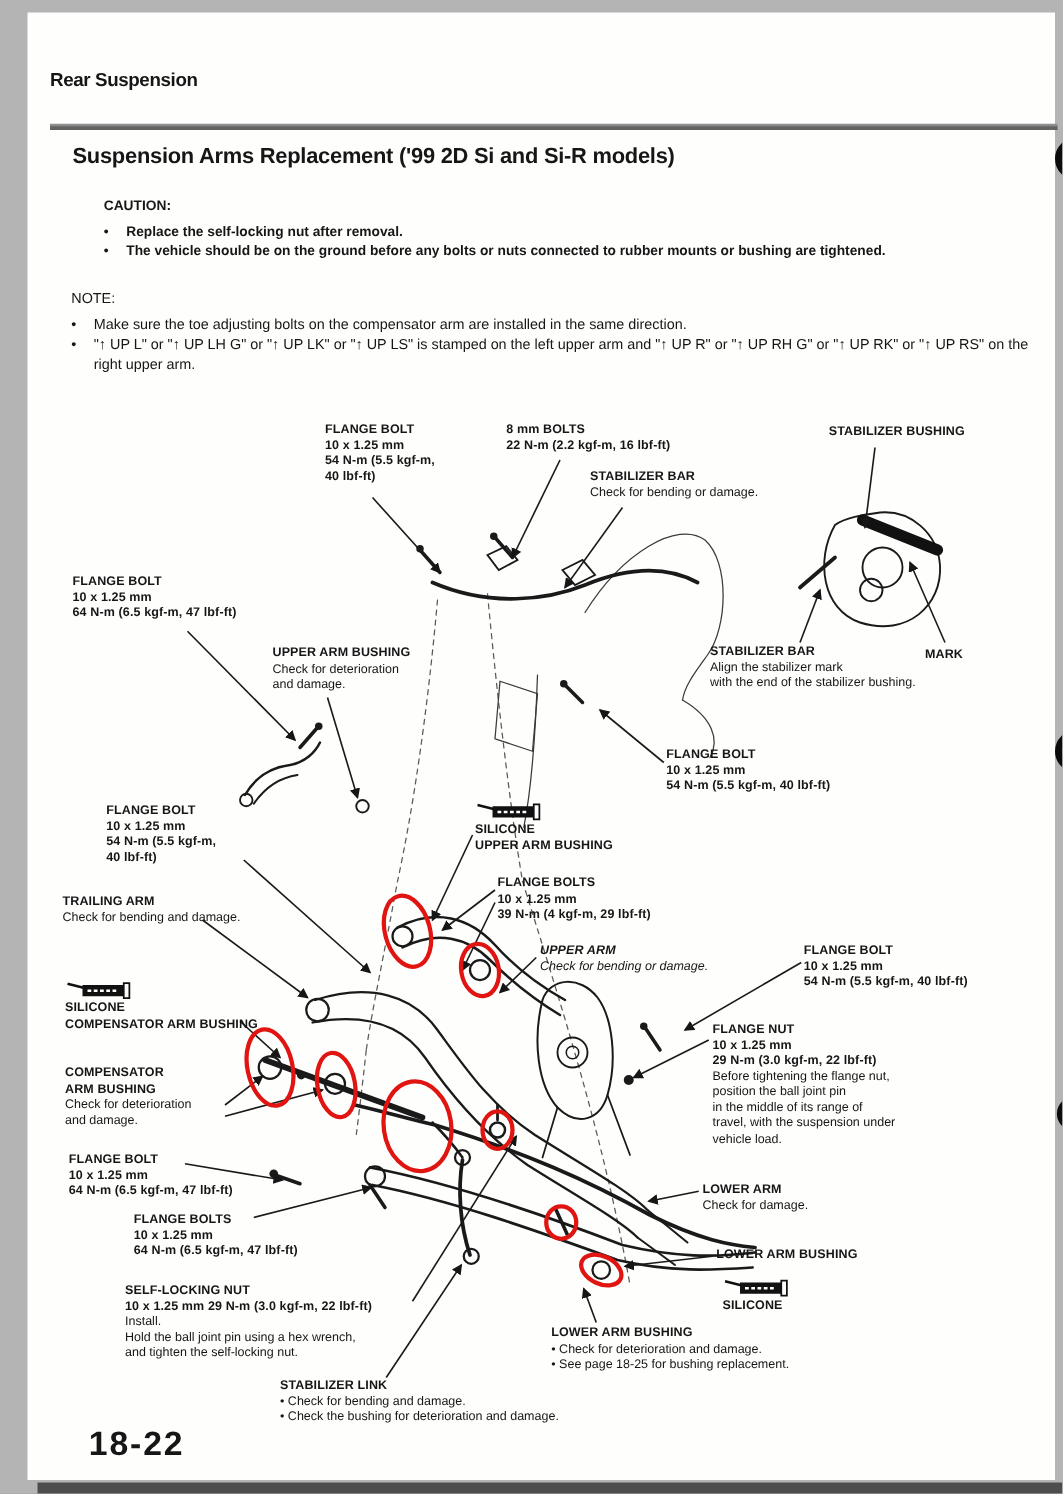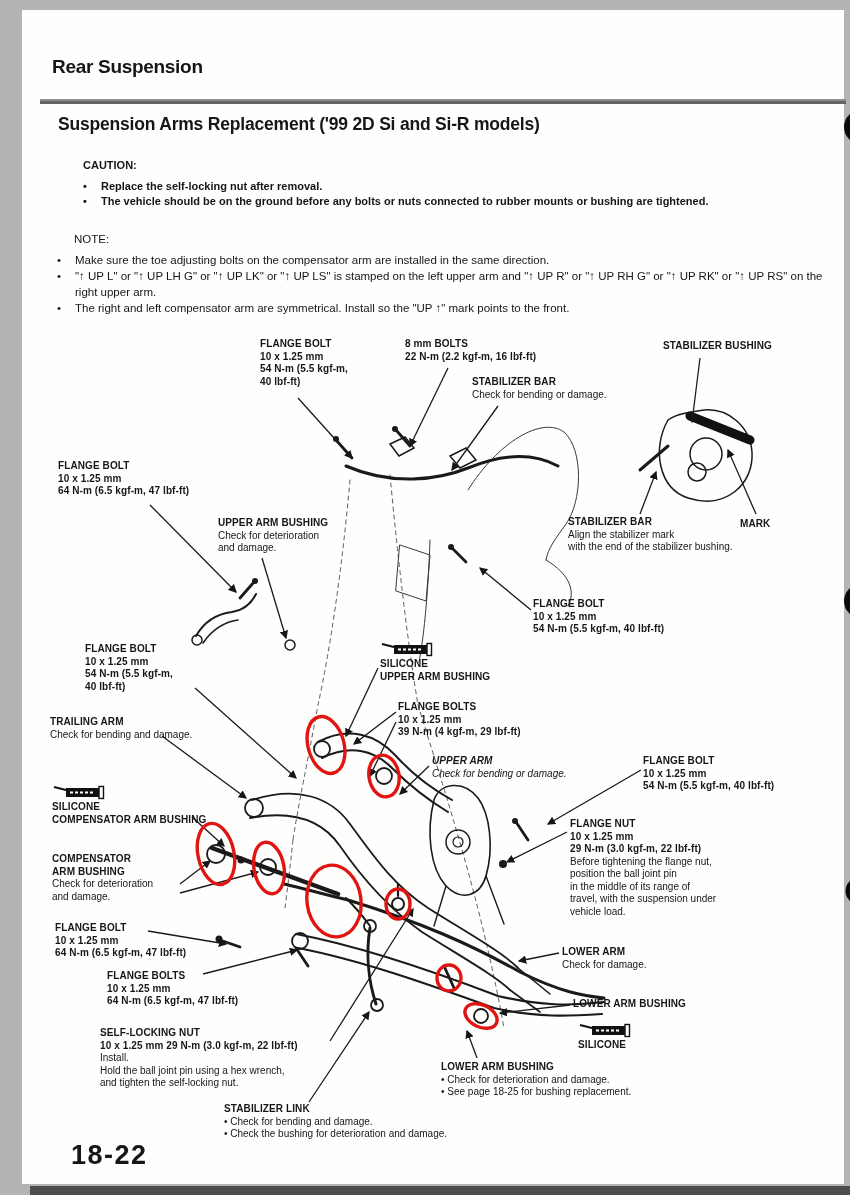--- a/index.html
+++ b/index.html
@@ -1,27 +1,27 @@
 <!DOCTYPE html>
 <html><head>
 <meta charset="utf-8">
 <style>
   html,body{margin:0;padding:0;background:#9e9e9e;}
   .scan{position:relative;width:850px;height:1195px;background:#b4b4b4;overflow:hidden;
         font-family:"Liberation Sans",sans-serif;color:#161616;}
   .page{position:absolute;left:22px;top:10px;width:822px;height:1174px;background:#fefefd;}
   .layer{position:absolute;left:0;top:0;width:850px;height:1195px;}
-  .h1{position:absolute;left:52px;top:56px;font-size:19px;font-weight:700;letter-spacing:-.3px;}
+  .h1{position:absolute;left:40px;top:56px;font-size:15px;font-weight:700;letter-spacing:-.3px;}
   .rule{position:absolute;left:40px;top:99px;width:806px;height:2px;background:#8d8d8d;
         border-bottom:3px solid #636363;}
   .h2{position:absolute;left:58px;top:114px;font-size:17.5px;font-weight:700;letter-spacing:-.2px;}
   .caution{position:absolute;left:60px;top:158px;width:782px;font-size:11px;font-weight:700;line-height:15.5px;margin-left:23px;}
   .caution .hd{margin-bottom:5px;}
   .note{position:absolute;left:57px;top:231px;width:784px;font-size:11.5px;font-weight:400;line-height:16px;}
-  .note .hd{margin-bottom:5px;margin-left:17px;}
+  .note .hd{margin-bottom:5px;}
   .brow{display:flex;}
   .brow::before{content:"\2022";flex:0 0 18px;}
   .dlabel{position:absolute;font-size:10px;line-height:12.5px;white-space:nowrap;z-index:5;}
   .lname{font-weight:700;letter-spacing:.1px;}
   .lnote{font-weight:400;}
   .gicon{height:17px;margin-bottom:1px;}
   .pagenum{position:absolute;left:33px;top:1140px;font-size:27px;font-weight:700;letter-spacing:1.5px;margin-left:38px;}
   .botbar{position:absolute;left:30px;top:1186px;width:820px;height:9px;background:#4d4d4d;}
   svg{position:absolute;left:0;top:0;z-index:3;}
 </style>
@@ -46,23 +46,20 @@
         </div>
     </div>
 
     <div class="note">
       <div class="hd">NOTE:</div>
       <div class="brow">
           <span>Make sure the toe adjusting bolts on the compensator arm are installed in the same direction.</span>
         </div>
       <div class="brow">
           <span>"↑ UP L" or "↑ UP LH G" or "↑ UP LK" or "↑ UP LS" is stamped on the left upper arm and "↑ UP R" or "↑ UP RH G" or "↑ UP RK" or "↑ UP RS" on the right upper arm.</span>
-        </div>
-      <div class="brow">
-          <span>The right and left compensator arm are symmetrical. Install so the "UP ↑" mark points to the front.</span>
         </div>
     </div>
 
     <svg id="overlay" width="850" height="1195" viewBox="0 0 850 1195">
       <defs>
         <marker id="arr" viewBox="0 0 10 10" refX="8.5" refY="5" markerWidth="6.5" markerHeight="6.5" orient="auto">
           <path d="M0,0 L10,5 L0,10 z" fill="#161616"></path>
         </marker>
       </defs>
 

